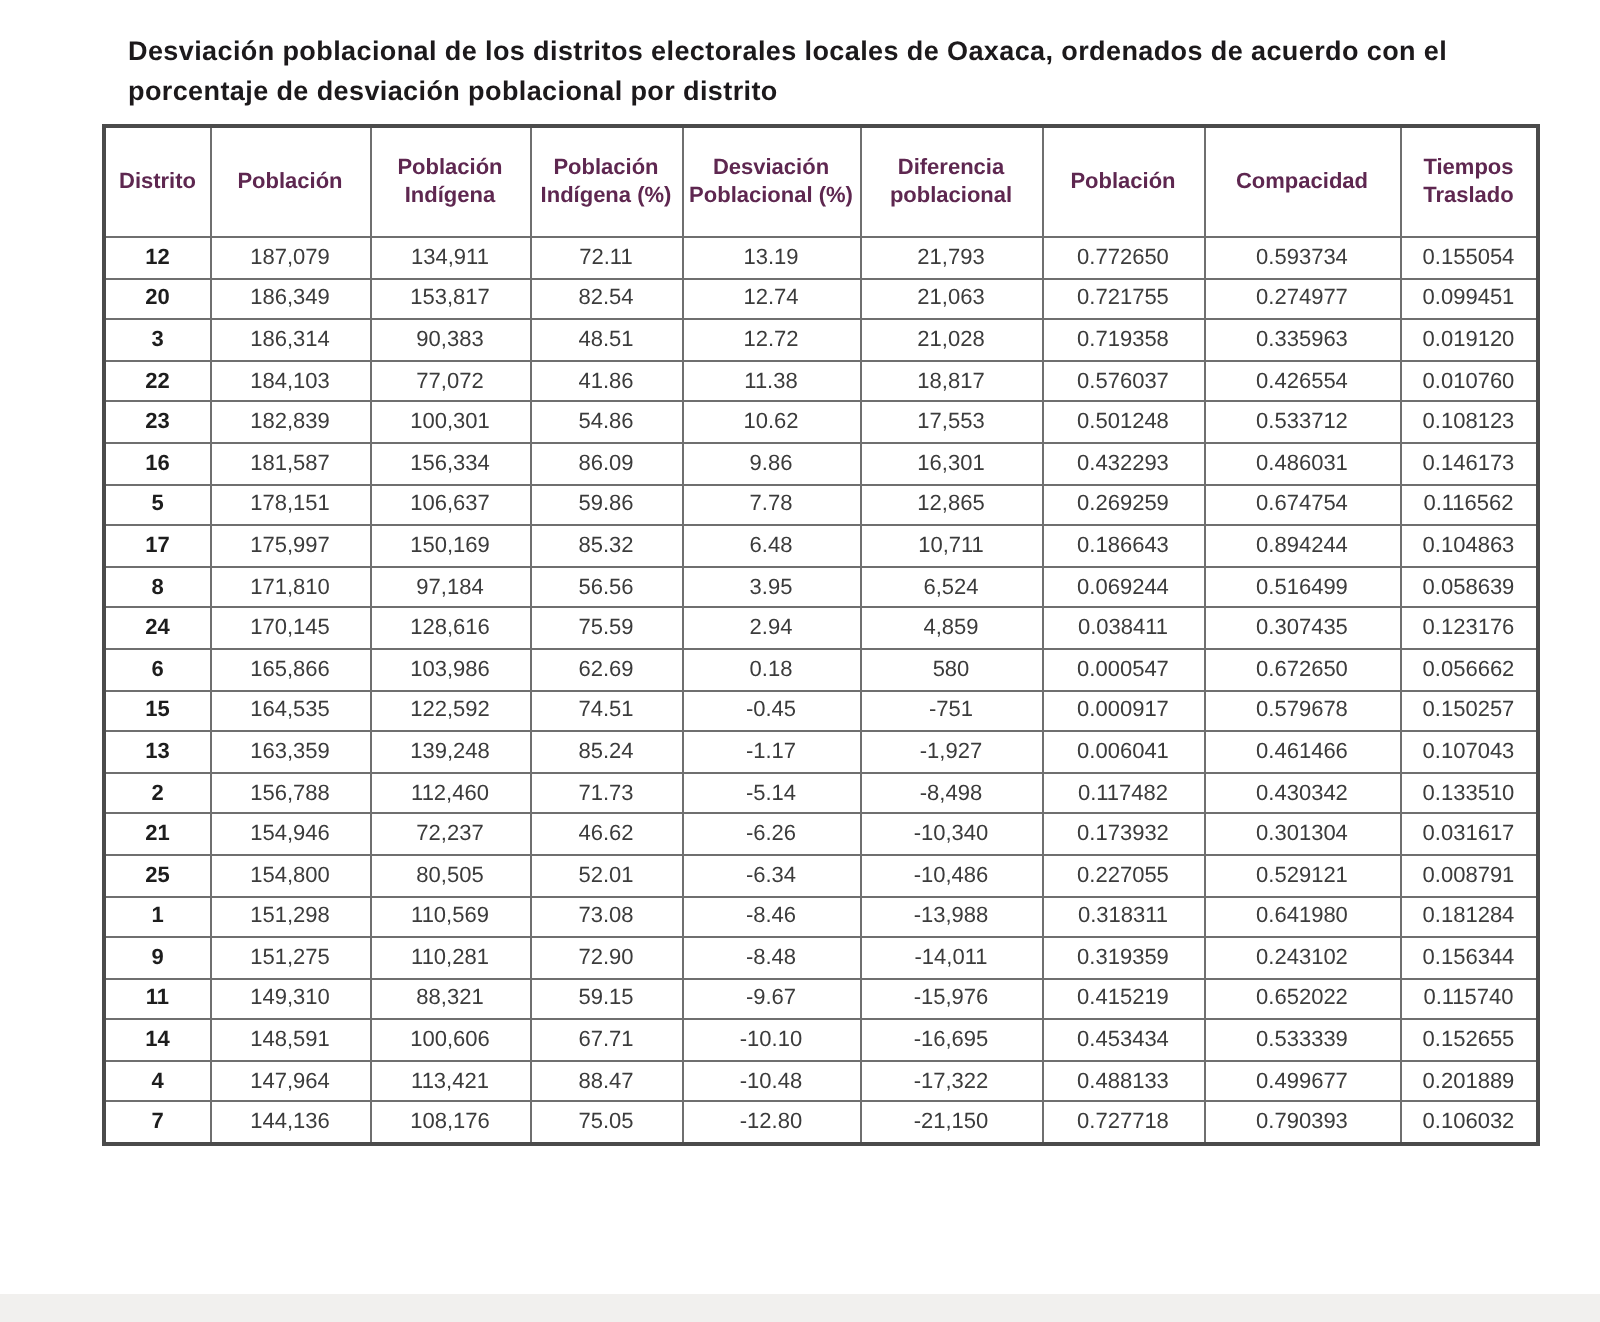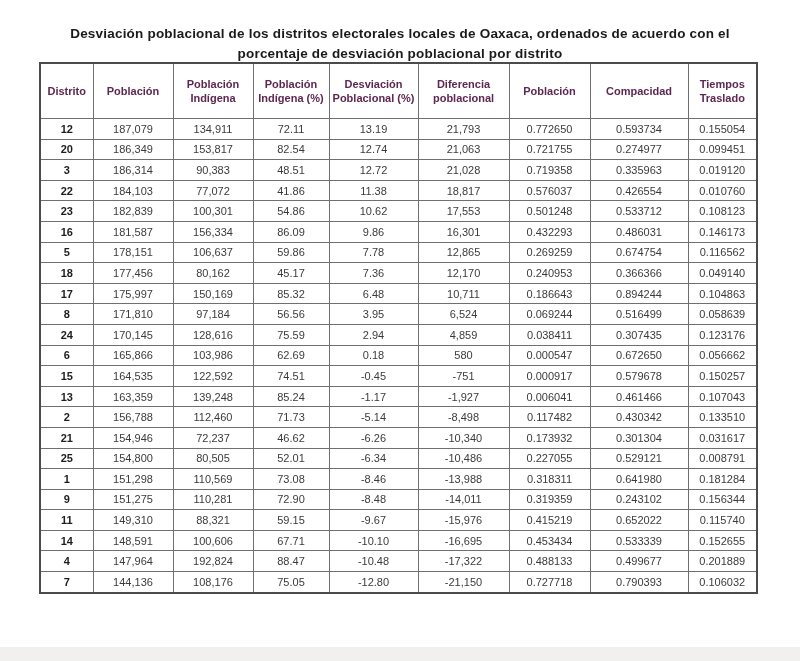--- a/index.html
+++ b/index.html
@@ -9,33 +9,33 @@
   }
   .page {
     position: relative;
     width: 800px;
     height: 661px;
     background: #ffffff;
     font-family: "Liberation Sans", sans-serif;
     overflow: hidden;
   }
   .page-title {
-    margin: 12px auto;
+    margin: 4px auto;
     padding-top: 12px;
     width: 672px;
-    text-align: center;
+    text-align: left;
     font-size: 13.5px;
     line-height: 1.5;
     font-weight: bold;
     color: #1c191b;
     letter-spacing: 0.2px;
   }
   table.data-table {
     position: absolute;
-    left: 39px;
+    left: 51px;
     top: 62px;
     width: 719px;
     border-collapse: collapse;
     table-layout: fixed;
     border: 2px solid #4b4b4b;
     padding-left: 28px;
   }
   table.data-table th,
   table.data-table td {
     border: 1px solid #6f6f6f;
@@ -176,31 +176,20 @@
           <td>178,151</td>
           <td>106,637</td>
           <td>59.86</td>
           <td>7.78</td>
           <td>12,865</td>
           <td>0.269259</td>
           <td>0.674754</td>
           <td>0.116562</td>
         </tr>
         <tr>
-          <td class="district">18</td>
-          <td>177,456</td>
-          <td>80,162</td>
-          <td>45.17</td>
-          <td>7.36</td>
-          <td>12,170</td>
-          <td>0.240953</td>
-          <td>0.366366</td>
-          <td>0.049140</td>
-        </tr>
-        <tr>
           <td class="district">17</td>
           <td>175,997</td>
           <td>150,169</td>
           <td>85.32</td>
           <td>6.48</td>
           <td>10,711</td>
           <td>0.186643</td>
           <td>0.894244</td>
           <td>0.104863</td>
         </tr>
@@ -332,21 +321,21 @@
           <td>67.71</td>
           <td>-10.10</td>
           <td>-16,695</td>
           <td>0.453434</td>
           <td>0.533339</td>
           <td>0.152655</td>
         </tr>
         <tr>
           <td class="district">4</td>
           <td>147,964</td>
-          <td>192,824</td>
+          <td>113,421</td>
           <td>88.47</td>
           <td>-10.48</td>
           <td>-17,322</td>
           <td>0.488133</td>
           <td>0.499677</td>
           <td>0.201889</td>
         </tr>
         <tr>
           <td class="district">7</td>
           <td>144,136</td>

